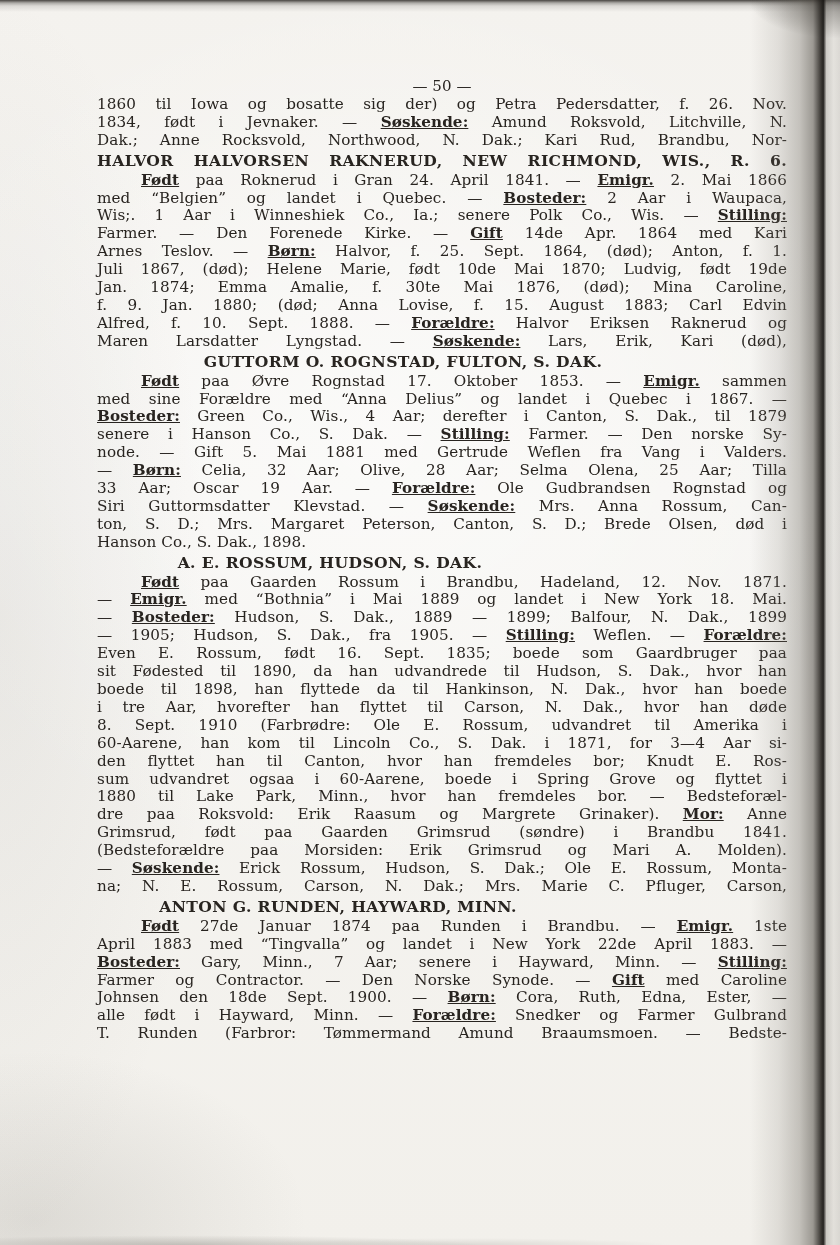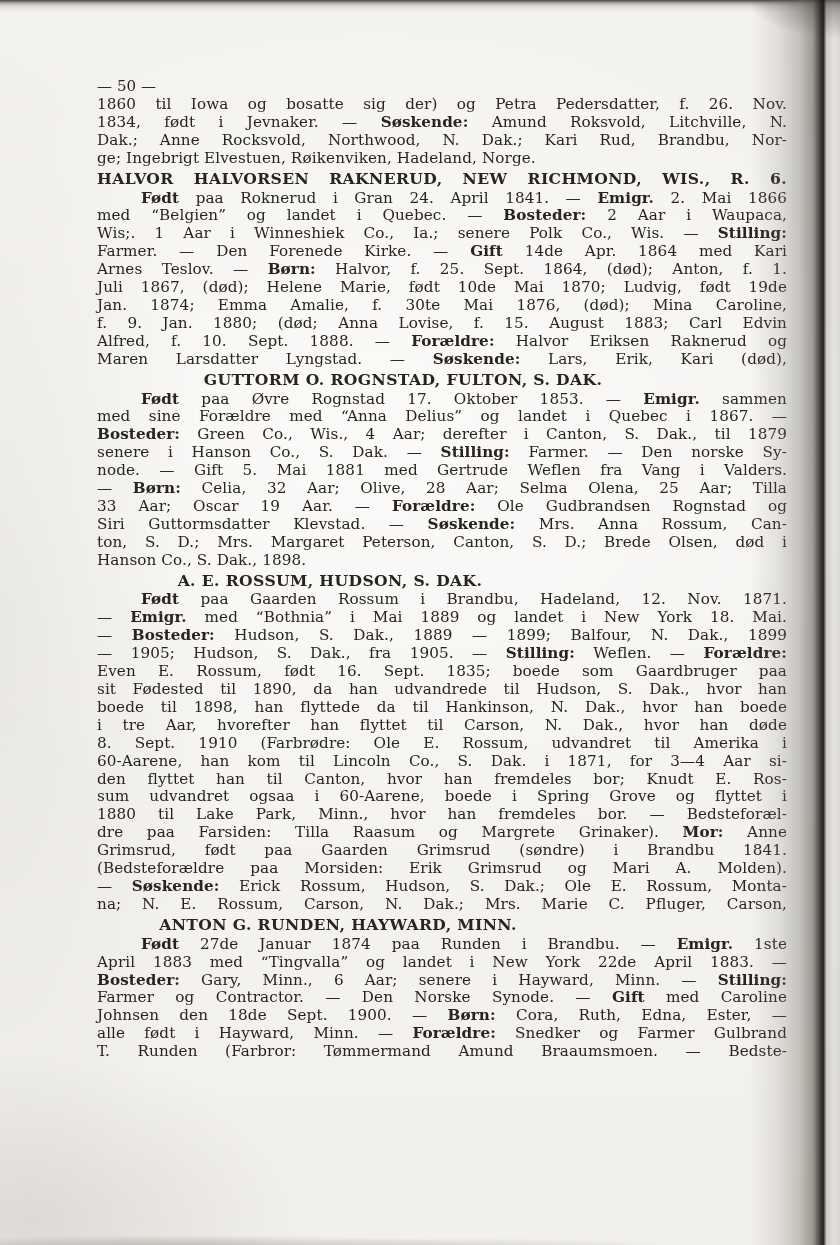--- a/index.html
+++ b/index.html
@@ -49,31 +49,31 @@
   }
   
   .text-block {
     position: absolute; left: 97px; top: 76px; width: 690px;
     color: #282420;
     font-size: 15.2px;
     letter-spacing: 0.1px;
   }
   .page-number {
     height: 20px; line-height: 20px;
-    text-align: left; font-size: 15px;
+    text-align: center; font-size: 15px;
   }
   .line {
     line-height: 17.9px;
     text-align: justify;
     text-align-last: justify;
     white-space: nowrap; 
   }
   .line.last { text-align-last: left; }
   .line.indent { padding-left: 44px; }
-  .line b { font-weight: bold; }
+  .line b { font-weight: bold; text-decoration: underline; }
   .heading {
     line-height: 17.9px;
     margin: 2px 0;
     font-weight: bold;
     font-size: 15.6px;
     letter-spacing: 0.4px;
     text-align: center;
     white-space: nowrap;
   }
   .heading.h1 { text-align: justify; text-align-last: justify; white-space: normal; }
@@ -85,21 +85,20 @@
 <body>
 
 <div class="page">
   <div class="text-block">
     <div class="page-number">— 50 —</div>
     <div id="sections">
         <div class="paragraph">
           <div class="line"><span>1860 til Iowa og bosatte sig der) og Petra Pedersdatter, f. 26. Nov.</span></div>
           <div class="line"><span>1834, født i Jevnaker. — </span><b>Søskende:</b><span> Amund Roksvold, Litchville, N.</span></div>
           <div class="line"><span>Dak.; Anne Rocksvold, Northwood, N. Dak.; Kari Rud, Brandbu, Nor-</span></div>
-          <div class="line last"><span>ge; Ingebrigt Elvestuen, Røikenviken, Hadeland, Norge.</span></div>
         </div>
         <div class="heading h1">HALVOR HALVORSEN RAKNERUD, NEW RICHMOND, WIS., R. 6.</div>
         <div class="paragraph">
           <div class="line indent"><b>Født</b><span> paa Roknerud i Gran 24. April 1841. — </span><b>Emigr.</b><span> 2. Mai 1866</span></div>
           <div class="line"><span>med “Belgien” og landet i Quebec. — </span><b>Bosteder:</b><span> 2 Aar i Waupaca,</span></div>
           <div class="line"><span>Wis;. 1 Aar i Winneshiek Co., Ia.; senere Polk Co., Wis. — </span><b>Stilling:</b></div>
           <div class="line"><span>Farmer. — Den Forenede Kirke. — </span><b>Gift</b><span> 14de Apr. 1864 med Kari</span></div>
           <div class="line"><span>Arnes Teslov. — </span><b>Børn:</b><span> Halvor, f. 25. Sept. 1864, (død); Anton, f. 1.</span></div>
           <div class="line"><span>Juli 1867, (død); Helene Marie, født 10de Mai 1870; Ludvig, født 19de</span></div>
           <div class="line"><span>Jan. 1874; Emma Amalie, f. 30te Mai 1876, (død); Mina Caroline,</span></div>
@@ -128,31 +127,31 @@
           <div class="line"><span>— 1905; Hudson, S. Dak., fra 1905. — </span><b>Stilling:</b><span> Weflen. — </span><b>Forældre:</b></div>
           <div class="line"><span>Even E. Rossum, født 16. Sept. 1835; boede som Gaardbruger paa</span></div>
           <div class="line"><span>sit Fødested til 1890, da han udvandrede til Hudson, S. Dak., hvor han</span></div>
           <div class="line"><span>boede til 1898, han flyttede da til Hankinson, N. Dak., hvor han boede</span></div>
           <div class="line"><span>i tre Aar, hvorefter han flyttet til Carson, N. Dak., hvor han døde</span></div>
           <div class="line"><span>8. Sept. 1910 (Farbrødre: Ole E. Rossum, udvandret til Amerika i</span></div>
           <div class="line"><span>60-Aarene, han kom til Lincoln Co., S. Dak. i 1871, for 3—4 Aar si-</span></div>
           <div class="line"><span>den flyttet han til Canton, hvor han fremdeles bor; Knudt E. Ros-</span></div>
           <div class="line"><span>sum udvandret ogsaa i 60-Aarene, boede i Spring Grove og flyttet i</span></div>
           <div class="line"><span>1880 til Lake Park, Minn., hvor han fremdeles bor. — Bedsteforæl-</span></div>
-          <div class="line"><span>dre paa Farsiden: Tilla Raasum og Margrete Grinaker). </span><b>Mor:</b><span> Anne</span></div>
+          <div class="line"><span>dre paa Roksvold: Erik Raasum og Margrete Grinaker). </span><b>Mor:</b><span> Anne</span></div>
           <div class="line"><span>Grimsrud, født paa Gaarden Grimsrud (søndre) i Brandbu 1841.</span></div>
           <div class="line"><span>(Bedsteforældre paa Morsiden: Erik Grimsrud og Mari A. Molden).</span></div>
           <div class="line"><span>— </span><b>Søskende:</b><span> Erick Rossum, Hudson, S. Dak.; Ole E. Rossum, Monta-</span></div>
           <div class="line"><span>na; N. E. Rossum, Carson, N. Dak.; Mrs. Marie C. Pfluger, Carson,</span></div>
         </div>
         <div class="heading h4">ANTON G. RUNDEN, HAYWARD, MINN.</div>
         <div class="paragraph">
           <div class="line indent"><b>Født</b><span> 27de Januar 1874 paa Runden i Brandbu. — </span><b>Emigr.</b><span> 1ste</span></div>
           <div class="line"><span>April 1883 med “Tingvalla” og landet i New York 22de April 1883. —</span></div>
-          <div class="line"><b>Bosteder:</b><span> Gary, Minn., 6 Aar; senere i Hayward, Minn. — </span><b>Stilling:</b></div>
+          <div class="line"><b>Bosteder:</b><span> Gary, Minn., 7 Aar; senere i Hayward, Minn. — </span><b>Stilling:</b></div>
           <div class="line"><span>Farmer og Contractor. — Den Norske Synode. — </span><b>Gift</b><span> med Caroline</span></div>
           <div class="line"><span>Johnsen den 18de Sept. 1900. — </span><b>Børn:</b><span> Cora, Ruth, Edna, Ester, —</span></div>
           <div class="line"><span>alle født i Hayward, Minn. — </span><b>Forældre:</b><span> Snedker og Farmer Gulbrand</span></div>
           <div class="line"><span>T. Runden (Farbror: Tømmermand Amund Braaumsmoen. — Bedste-</span></div>
         </div>
       </div>
   </div>
   <div class="edge-top"></div>
   <div class="corner-tr"></div>
   <div class="edge-right"></div>

